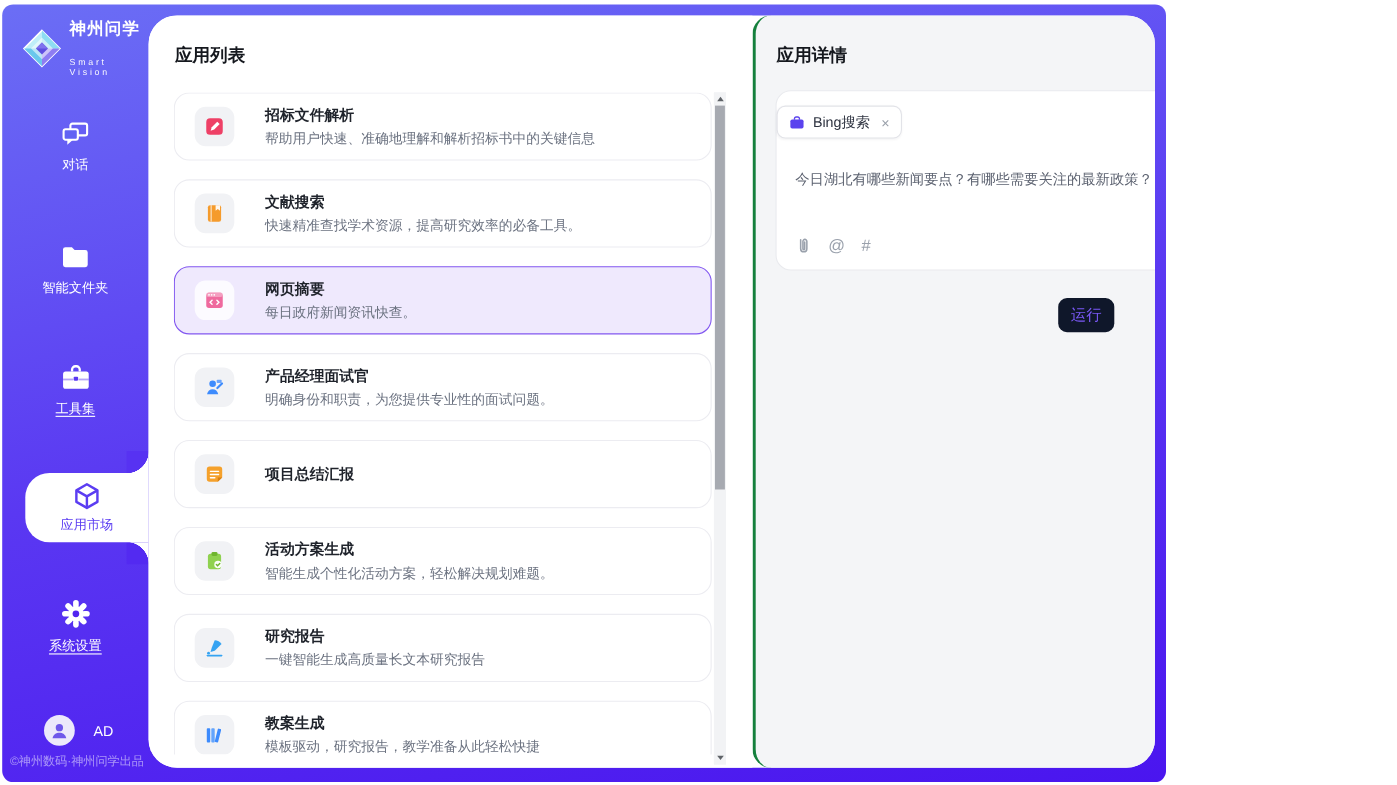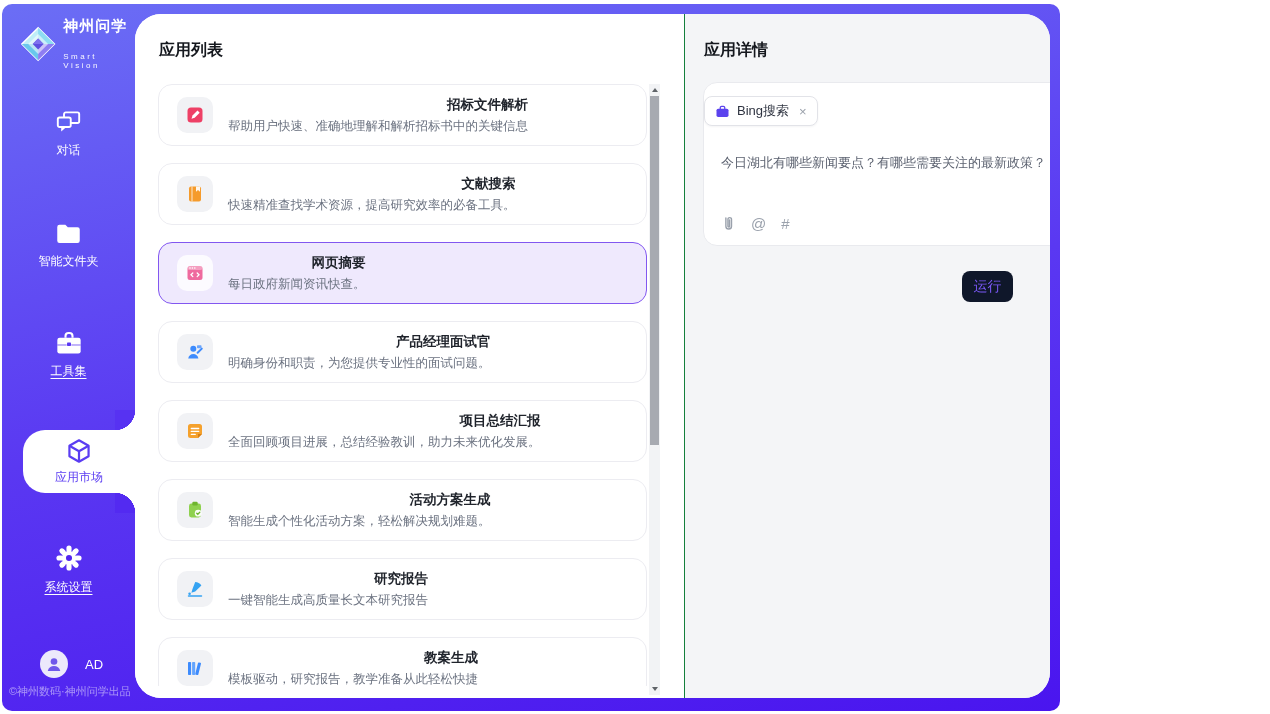--- a/index.html
+++ b/index.html
@@ -44,38 +44,38 @@
   .list-panel { position:relative; width:549px; height:100%; background:#fff; }
   .list-panel .panel-title { left:24px; top:26px; }
   .cards-viewport { position:absolute; left:23px; top:70px; width:490px; bottom:12px; overflow:hidden; }
   .app-card { width:489px; height:62px; border:1px solid #ececf1; border-radius:14px;
     background:#fff; margin-bottom:17px; display:flex; align-items:center; padding:0 14px 0 18px;
     cursor:pointer; }
   .app-card.selected { background:#efe9fd; border:1px solid #8257f0; }
   .tile { width:36px; height:36px; border-radius:10px; background:#f1f2f5; flex:none;
     display:flex; align-items:center; justify-content:center; }
   .app-card.selected .tile { background:#fcfbff; }
-  .card-text { margin-left:15px; min-width:0;text-align:right; }
+  .card-text { margin-left:28px; min-width:0; }
   .card-title { font-size:13.5px; font-weight:bold; color:#1f232b; }
   .card-desc  { font-size:12.5px; color:#6b7280; margin-top:4px; white-space:nowrap; }
 
   
   .scrollbar { position:absolute; left:514px; top:70px; width:11px; bottom:3px;
     background:#f2f3f5; }
   .sb-arrow { position:absolute; left:0; width:11px; height:12px; background:#f2f3f5;
     display:flex; align-items:center; justify-content:center; cursor:pointer; }
   .sb-arrow.up { top:0; } .sb-arrow.down { bottom:0; }
   .tri-up { width:0; height:0; border-left:3.5px solid transparent; border-right:3.5px solid transparent;
     border-bottom:4.5px solid #5f6368; }
   .tri-down { width:0; height:0; border-left:3.5px solid transparent; border-right:3.5px solid transparent;
     border-top:4.5px solid #5f6368; }
   .sb-thumb { position:absolute; left:1px; top:12px; width:9px; height:349px; background:#a7aab1; }
 
   
-  .detail-panel { position:relative; flex:1; height:100%; background:#f4f5f7; border-left:1px solid #15803d; }
+  .detail-panel { position:relative; flex:1; height:100%; background:#f4f5f7; border-left:3px solid #15803d;border-radius:17px; }
   .detail-panel .panel-title { left:19px; top:26px; }
   .detail-card { position:absolute; left:18px; top:68px; width:520px; height:164px;
     background:#fff; border:1px solid #e9eaee; border-radius:14px; }
   .tool-tag { position:absolute; left:0; top:13px; height:30px; display:inline-flex;
     align-items:center; gap:7px; padding:0 10px; background:#fff; border:1px solid #e2e3e8;
     border-radius:8px; box-shadow:0 1px 2px rgba(40,40,60,.05); cursor:pointer; }
   .tool-tag .tag-label { font-size:13px; color:#2e3340; }
   .tool-tag .tag-close { font-size:13px; color:#9aa0aa; margin-left:3px; cursor:pointer; }
   .prompt-text { position:absolute; left:17px; top:71px; right:16px; font-size:13px; color:#5c6270; }
   .attach-row { position:absolute; left:17px; bottom:13px; display:flex; align-items:center; gap:15px; }
@@ -243,21 +243,20 @@
         <div class="app-card">
           <div class="tile">
             <svg width="20" height="20" viewBox="0 0 20 20">
               <path d="M3 5.5 a2.5 2.5 0 0 1 2.5-2.5 h9 A2.5 2.5 0 0 1 17 5.5 v7.5 l-4 4 H5.5 A2.5 2.5 0 0 1 3 14.5 z" fill="#f5a12c"></path>
               <path d="M13 17 v-4 h4 z" fill="#d87f12"></path>
               <path d="M6.3 7.5 h7.4 M6.3 10.4 h7.4 M6.3 13.3 h4" stroke="#ffffff" stroke-width="1.3" stroke-linecap="round"></path>
             </svg>
           </div>
           <div class="card-text">
             <div class="card-title">项目总结汇报</div>
-            <div class="card-desc">全面回顾项目进展，总结经验教训，助力未来优化发展。</div>
           </div>
         </div>
 
         <div class="app-card">
           <div class="tile">
             <svg width="20" height="20" viewBox="0 0 20 20">
               <rect x="4" y="3.5" width="12" height="14" rx="2.4" fill="#8fd14f"></rect>
               <rect x="7.3" y="1.8" width="5.4" height="3.6" rx="1.2" fill="#6fb52f"></rect>
               <circle cx="13.2" cy="13.2" r="3.4" fill="#ffffff" opacity="0.95"></circle>
               <path d="M11.7 13.2 l1.1 1.1 2-2" fill="none" stroke="#6fb52f" stroke-width="1.3" stroke-linecap="round"></path>

